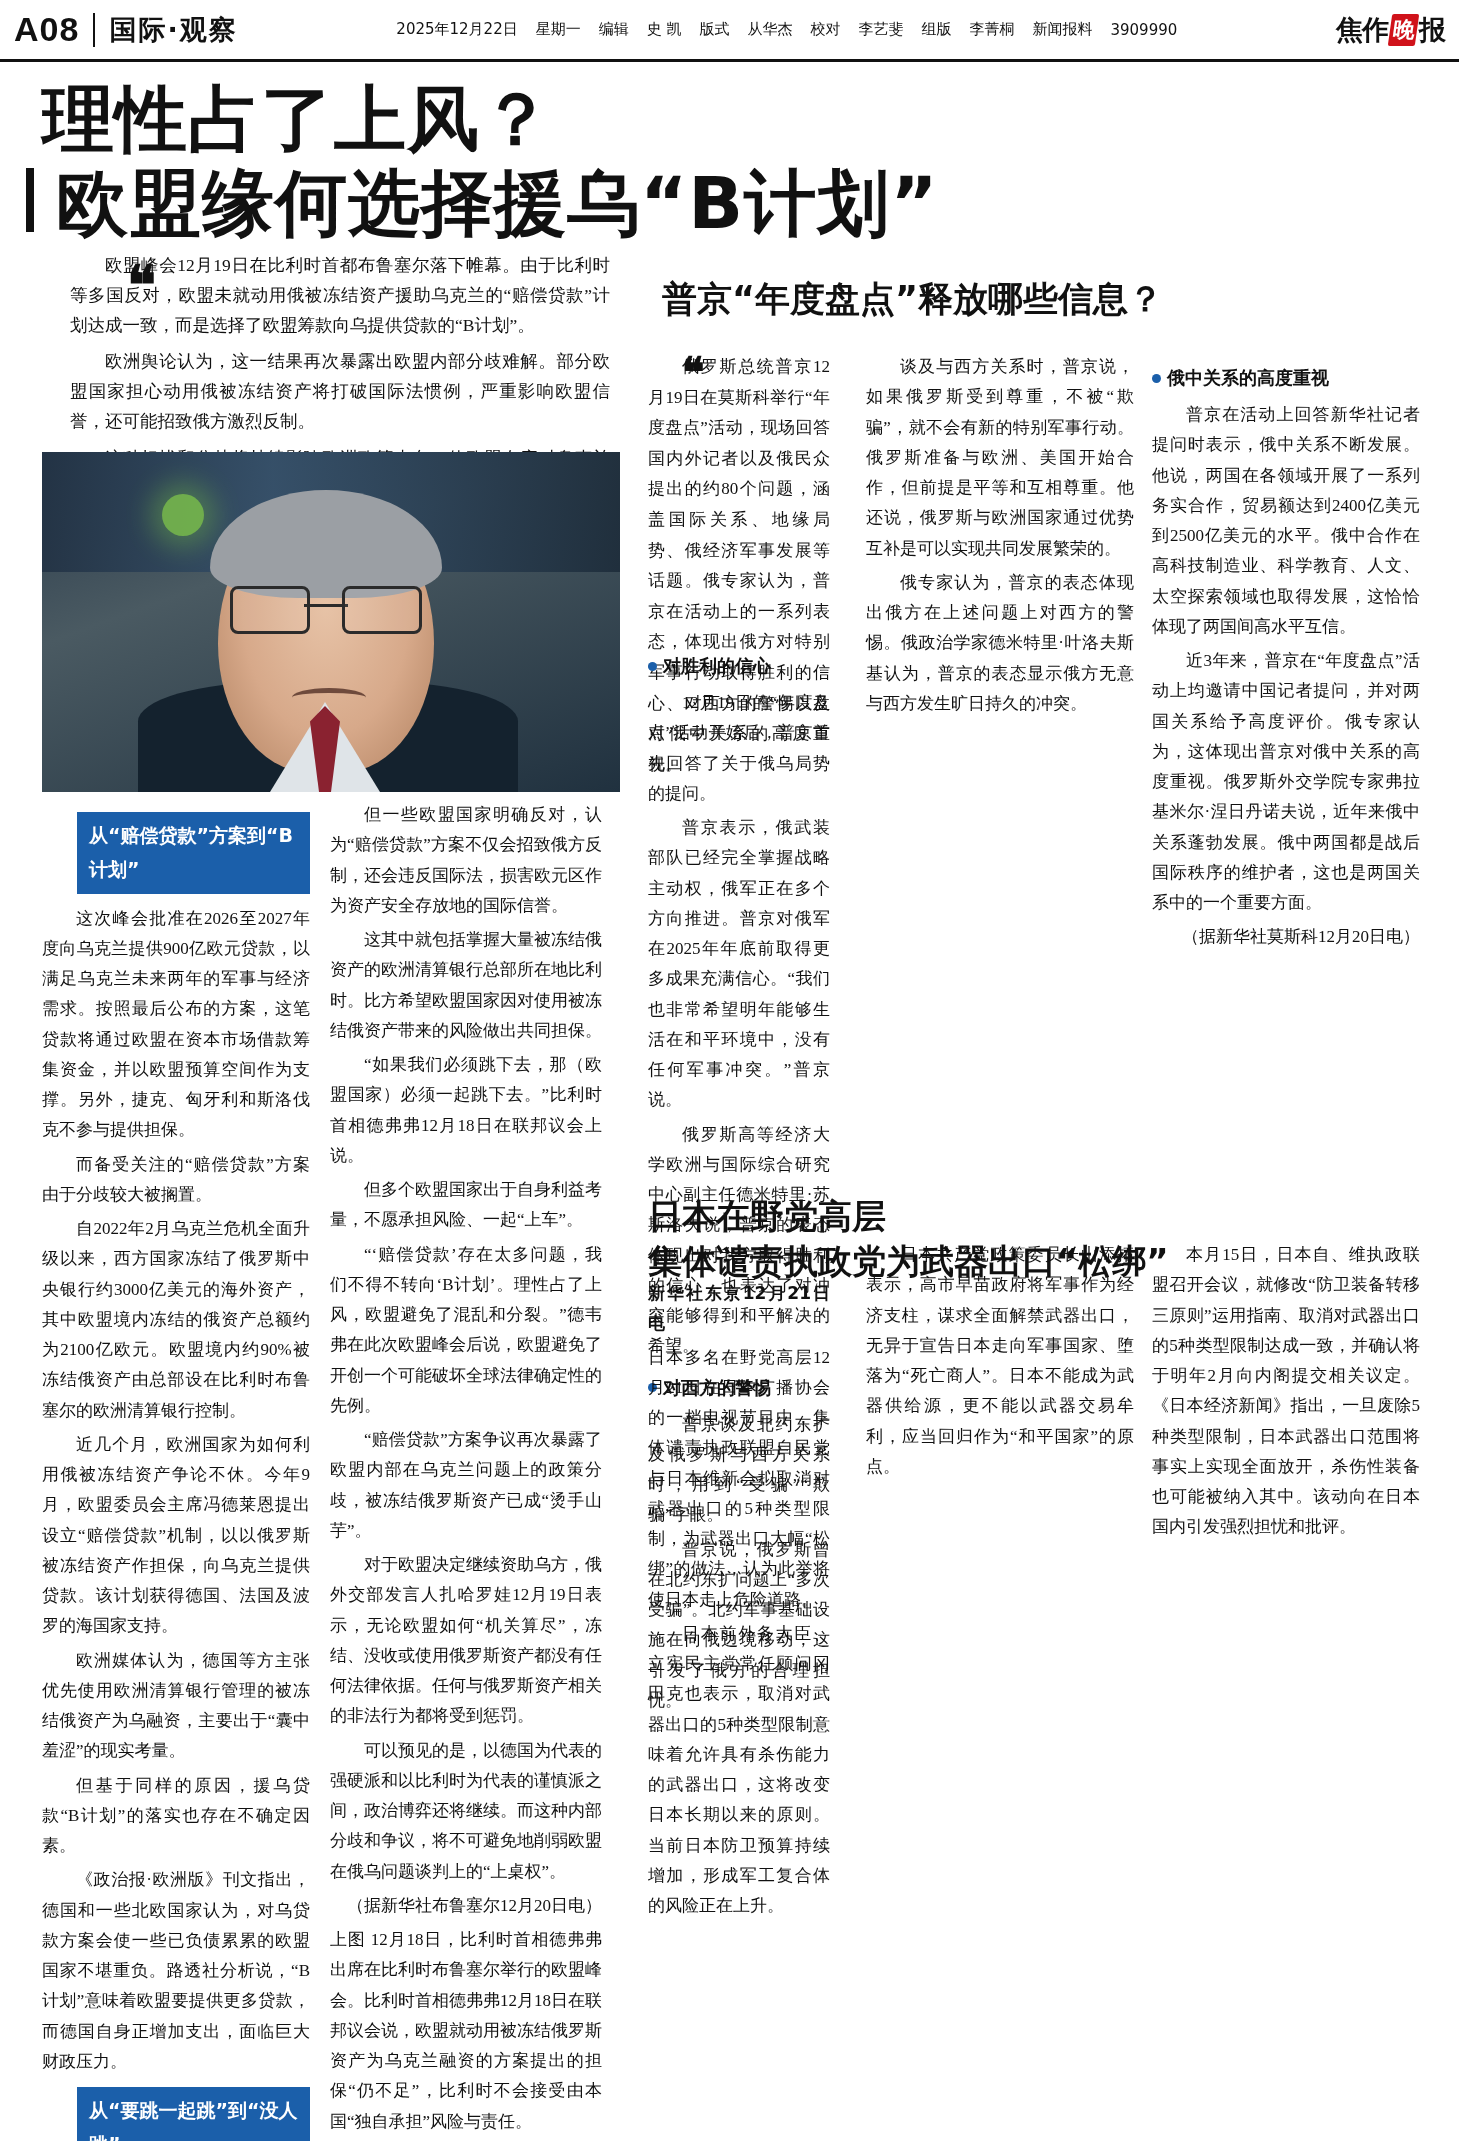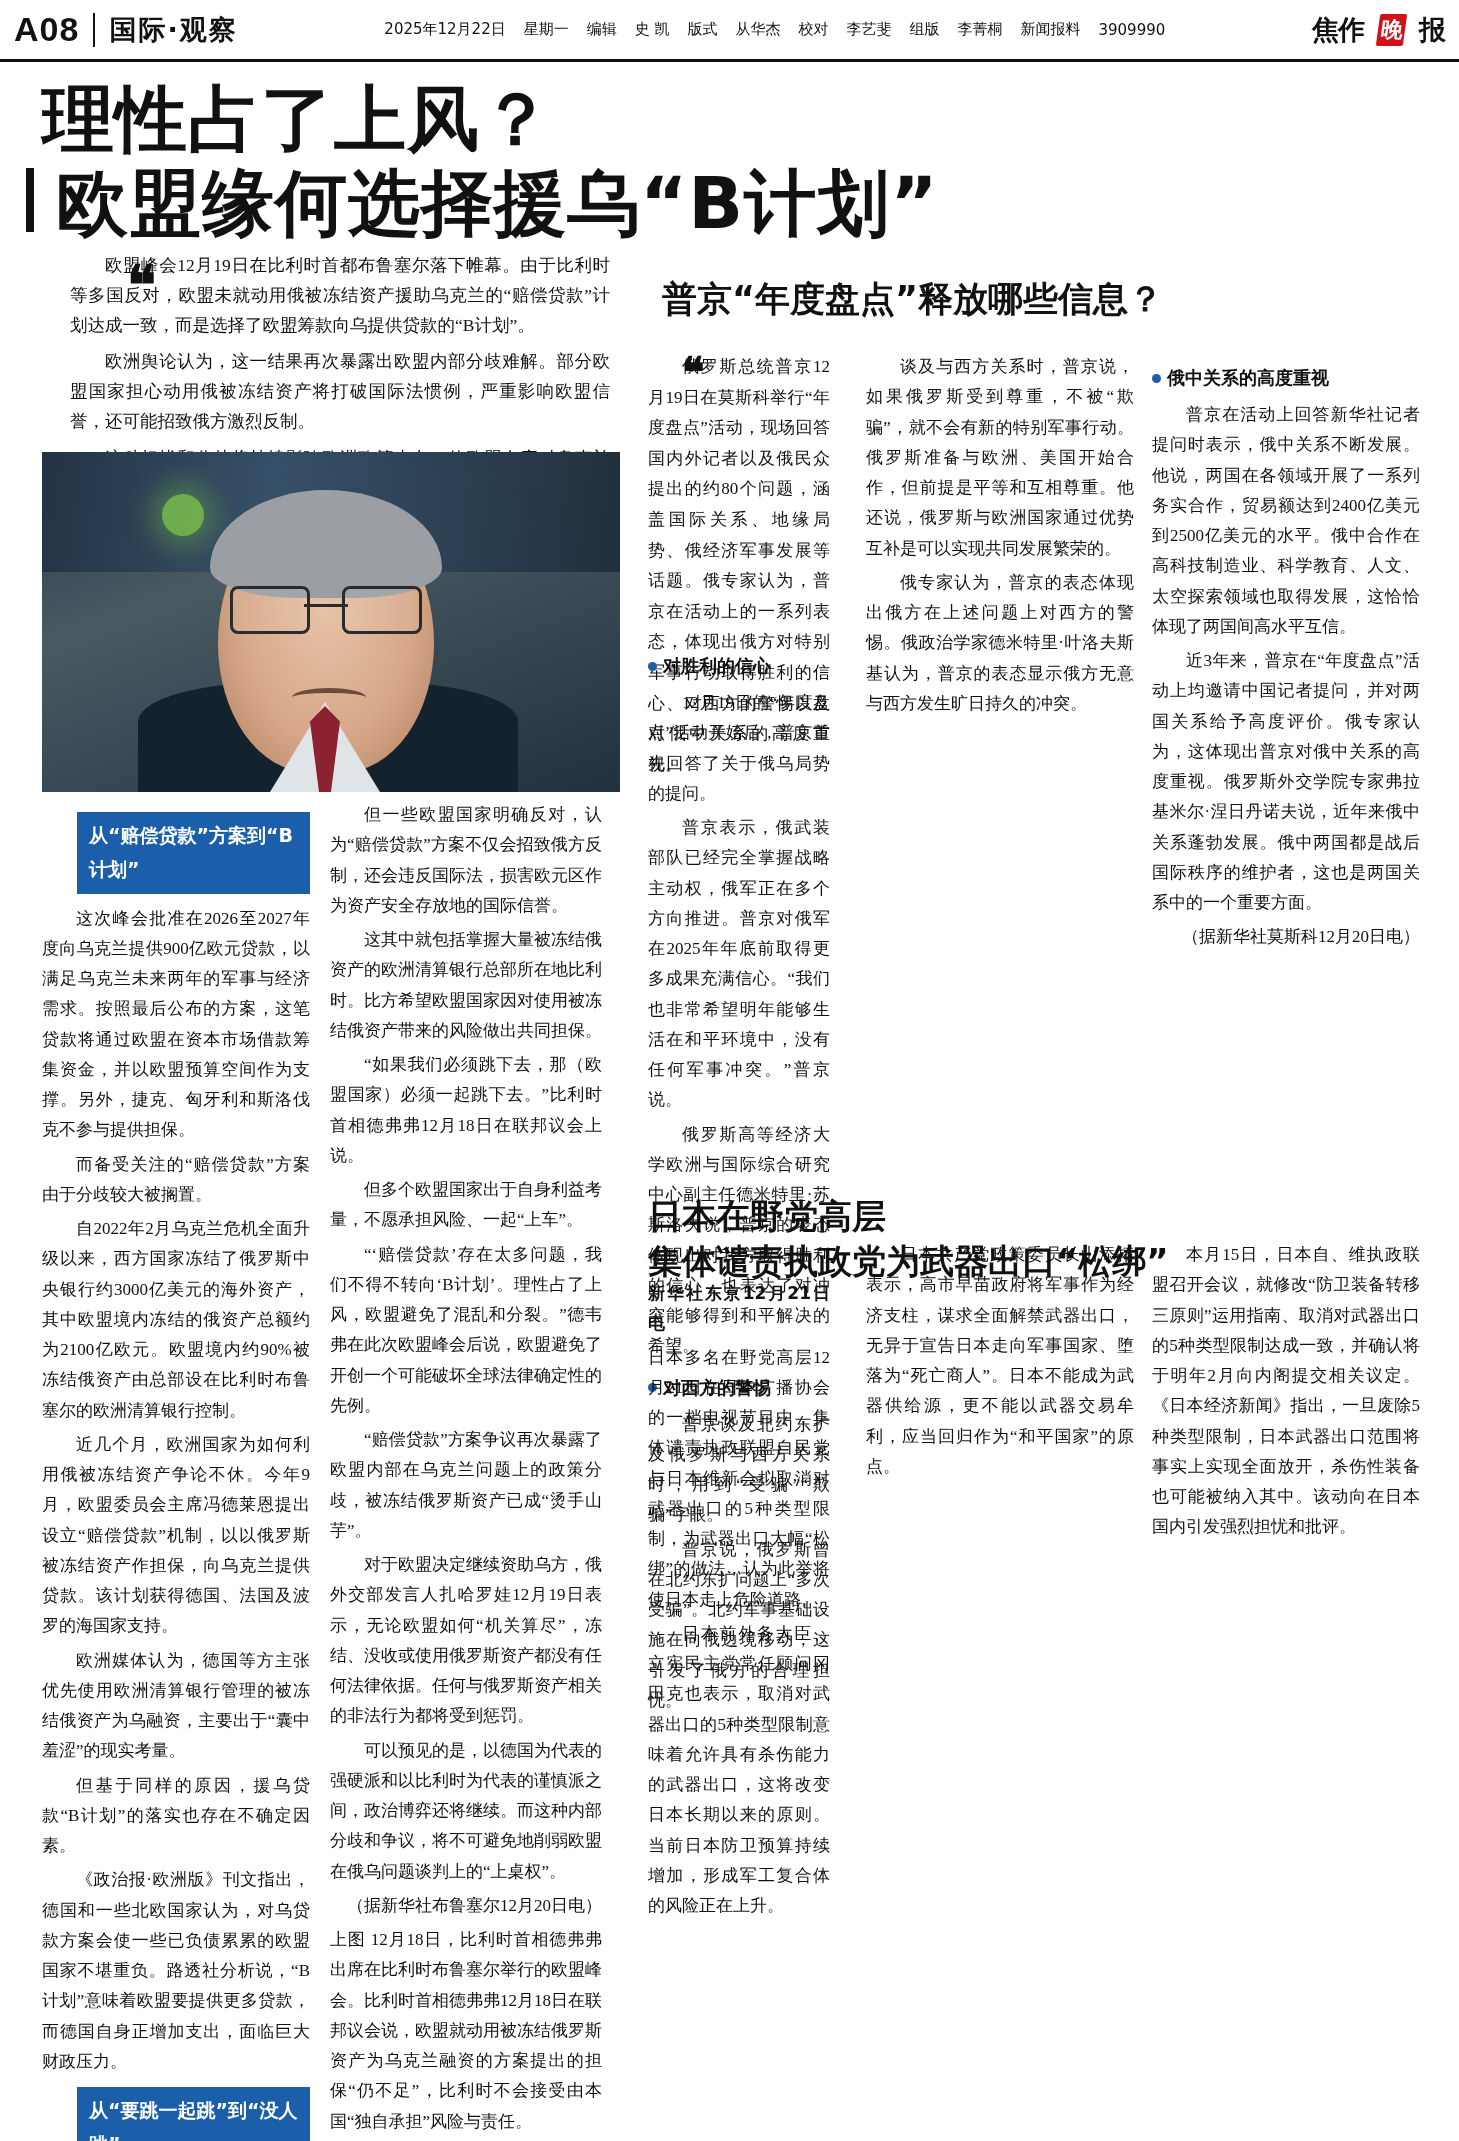--- a/index.html
+++ b/index.html
@@ -34,21 +34,21 @@
   .mast-meta {
     flex:1;
     display:flex; align-items:center; justify-content:center;
     gap:18px;
     font-size:15px;
     font-family:"DejaVu Sans", sans-serif;
     color:#111;
     white-space:nowrap;
   }
   .mast-logo {
-    display:flex; align-items:center; gap:14px;
+    display:flex; align-items:center; gap:2px;
     font-family:"DejaVu Sans", sans-serif;
     font-weight:bold; font-size:27px; letter-spacing:-1px;
   }
   .mast-logo .red-badge {
     display:inline-block;
     background:#d0121a; color:#fff;
     padding:1px 3px; border-radius:2px;
     font-size:22px; font-weight:bold;
     transform:skewX(-8deg);
   }

